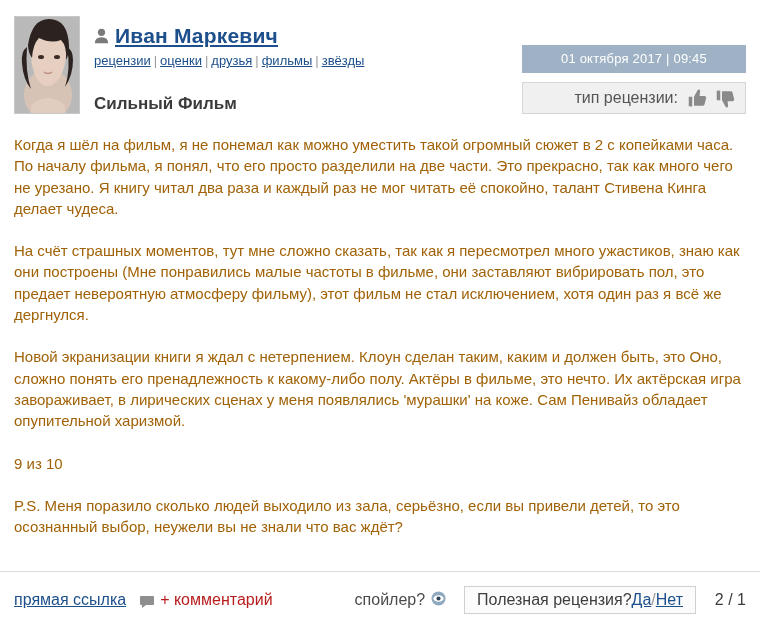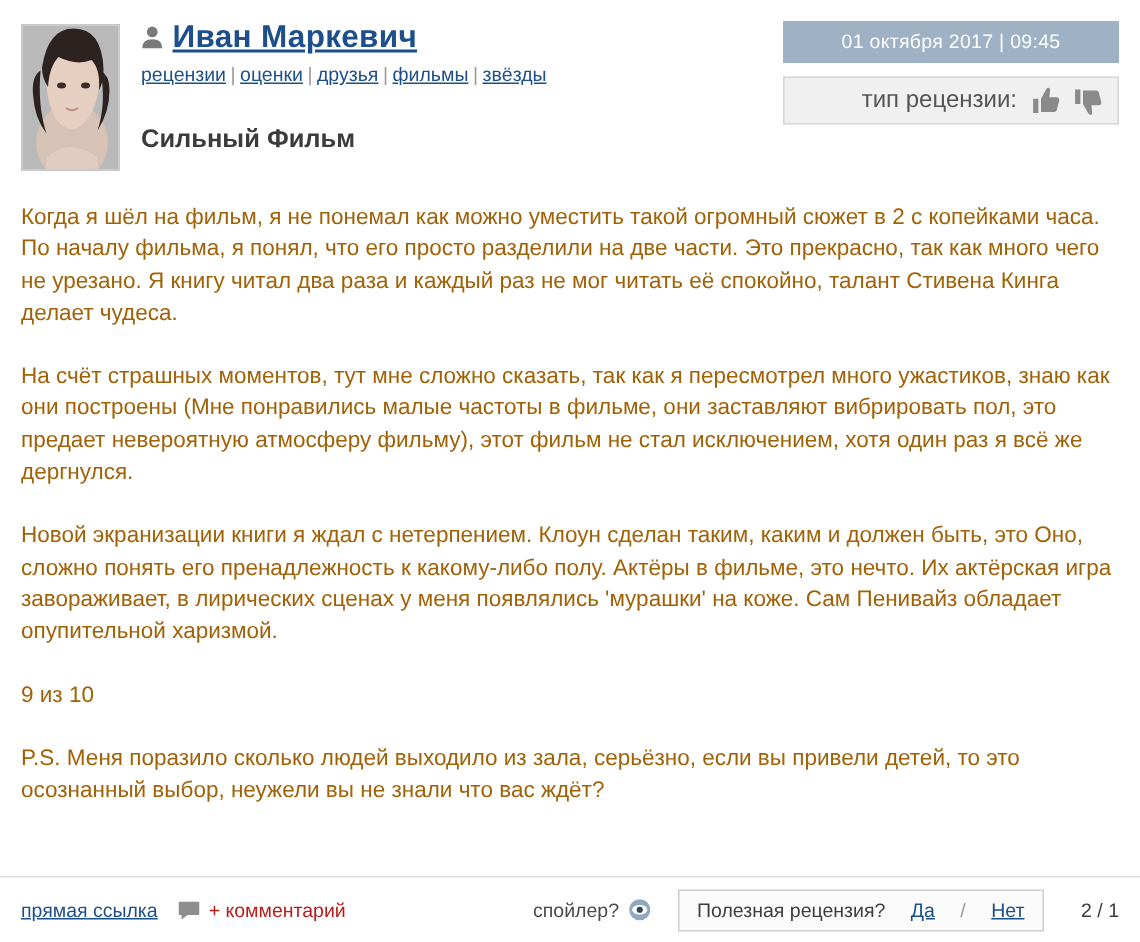--- a/index.html
+++ b/index.html
@@ -16,21 +16,21 @@
   }
   .review {
     position: relative;
     width: 760px;
     height: 628px;
     box-sizing: border-box;
   }
   
   .header {
     display: flex;
-    align-items: flex-start;
+    align-items: flex-end;
     padding: 14px 14px 0 14px;
     box-sizing: border-box;
   }
   .avatar-wrap {
     width: 68px;
     flex: 0 0 68px;
     padding-top: 2px;
   }
   .avatar {
     width: 64px;
@@ -140,27 +140,27 @@
   }
   .body p:last-child {
     margin-bottom: 0;
   }
   
   .footer {
     position: absolute;
     left: 0;
     right: 0;
     bottom: 0;
-    height: 44px;
+    height: 57px;
     border-top: 1px solid #dcdcdc;
     display: flex;
     align-items: center;
     padding: 0 14px;
     box-sizing: border-box;
-    font-size: 13px;
+    font-size: 16px;
     color: #4a4a4a;
   }
   .footer a {
     color: #1c4f8b;
     text-decoration: underline;
     cursor: pointer;
   }
   .permalink { margin-right: 14px; }
   .comment-group {
     display: flex;
@@ -190,21 +190,21 @@
   }
   .useful-box {
     border: 1px solid #cfcfcf;
     background: #fbfbfb;
     height: 28px;
     display: flex;
     align-items: center;
     padding: 12px 12px;
     box-sizing: border-box;
     color: #3d3d3d;
-    gap: 17px;
+    gap: 0;
   }
   .useful-box .yn-sep { color: #9a9a9a; }
   .votes {
     margin-left: 16px;
     color: #3d3d3d;
     min-width: 34px;
     text-align: right;
   }
 </style>
 </head>

